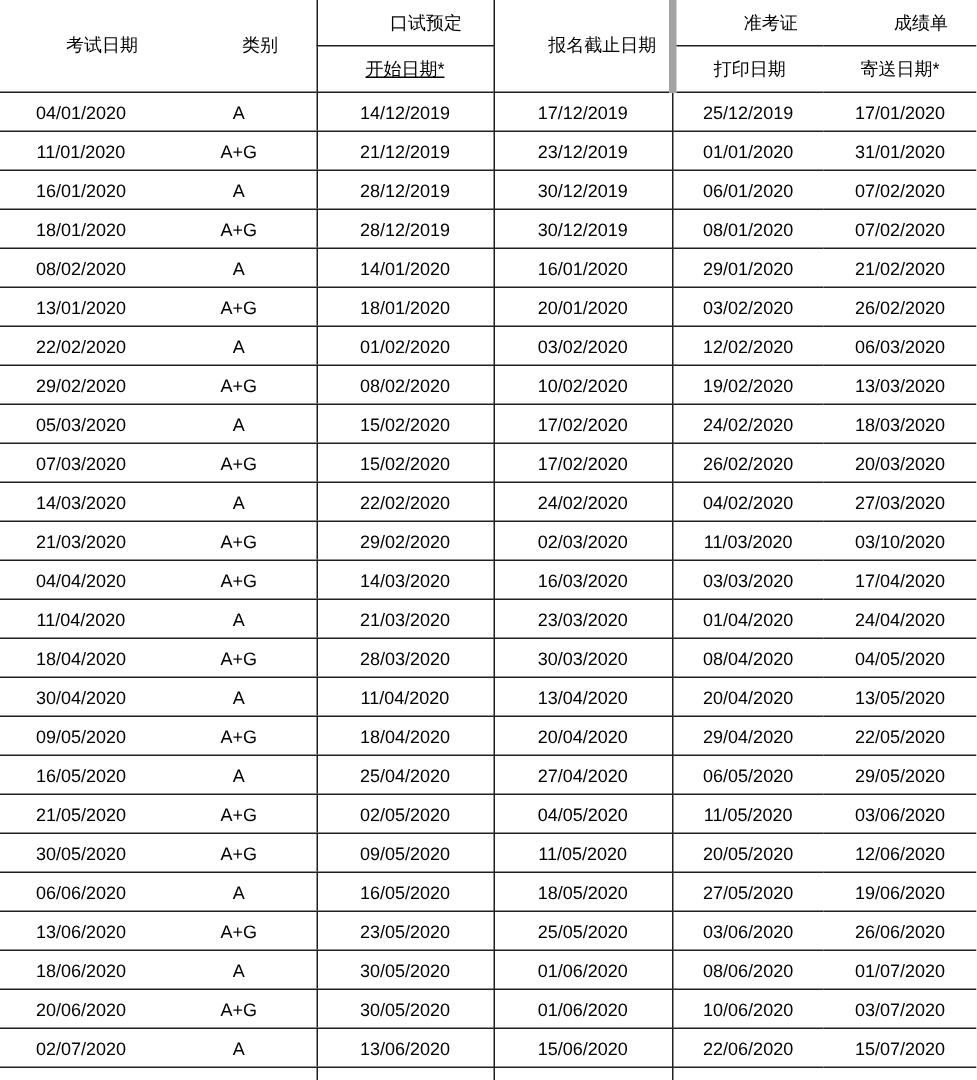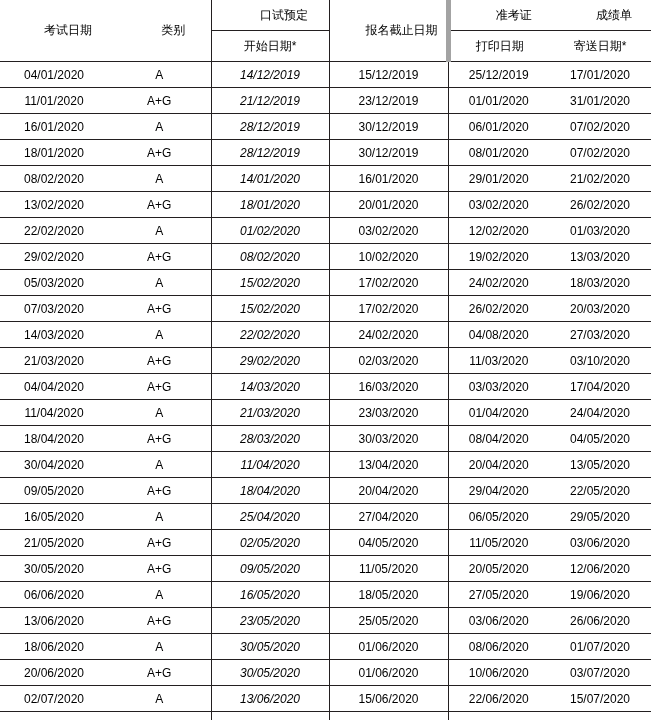--- a/index.html
+++ b/index.html
@@ -64,38 +64,39 @@
     border-right: 1px solid #231f20;
     height: 30px;
     font-size: 13px;
   }
   .hdr-sub {
     border-left: 1px solid #231f20;
     border-right: 1px solid #231f20;
     border-bottom: 1px solid #231f20 !important;
     height: 30px;
     font-size: 13px;
+    text-decoration: underline;
   }
   .hdr-tall {
     border-left: 1px solid #231f20;
     border-right: 5px solid #a3a3a3;
     border-bottom: 1px solid #231f20 !important;
     border-top: none;
     font-size: 13px;
   }
   .hdr-plain {
     border: none !important;
     border-bottom: 1px solid #231f20 !important;
     font-size: 13px;
   }
   tbody td {
     height: 25px;
     font-size: 12px;
   }
-  tbody td.bordered-l { border-left: 1px solid #231f20; font-style: italic; }
+  tbody td.bordered-l { border-left: 1px solid #231f20; }
   tbody td.bordered-r { border-right: 1px solid #231f20; }
 </style>
 </head>
 <body>
 
 <div class="sheet">
   <table class="schedule">
     <colgroup>
       <col class="c0">
         <col class="c1">
@@ -117,21 +118,21 @@
         <td class="hdr-sub">开始日期*</td>
         <td class="hdr-plain">打印日期</td>
         <td class="hdr-plain">寄送日期*</td>
       </tr>
     </thead>
     <tbody id="tbody">
         <tr>
           <td>04/01/2020</td>
           <td>A</td>
           <td class="bordered-l bordered-r">14/12/2019</td>
-          <td class="bordered-r">15/12/2019</td>
+          <td class="bordered-r">17/12/2019</td>
           <td>25/12/2019</td>
           <td>17/01/2020</td>
         </tr>
         <tr>
           <td>11/01/2020</td>
           <td>A+G</td>
           <td class="bordered-l bordered-r">21/12/2019</td>
           <td class="bordered-r">23/12/2019</td>
           <td>01/01/2020</td>
           <td>31/01/2020</td>
@@ -154,34 +155,34 @@
         </tr>
         <tr>
           <td>08/02/2020</td>
           <td>A</td>
           <td class="bordered-l bordered-r">14/01/2020</td>
           <td class="bordered-r">16/01/2020</td>
           <td>29/01/2020</td>
           <td>21/02/2020</td>
         </tr>
         <tr>
-          <td>13/02/2020</td>
+          <td>13/01/2020</td>
           <td>A+G</td>
           <td class="bordered-l bordered-r">18/01/2020</td>
           <td class="bordered-r">20/01/2020</td>
           <td>03/02/2020</td>
           <td>26/02/2020</td>
         </tr>
         <tr>
           <td>22/02/2020</td>
           <td>A</td>
           <td class="bordered-l bordered-r">01/02/2020</td>
           <td class="bordered-r">03/02/2020</td>
           <td>12/02/2020</td>
-          <td>01/03/2020</td>
+          <td>06/03/2020</td>
         </tr>
         <tr>
           <td>29/02/2020</td>
           <td>A+G</td>
           <td class="bordered-l bordered-r">08/02/2020</td>
           <td class="bordered-r">10/02/2020</td>
           <td>19/02/2020</td>
           <td>13/03/2020</td>
         </tr>
         <tr>
@@ -198,21 +199,21 @@
           <td class="bordered-l bordered-r">15/02/2020</td>
           <td class="bordered-r">17/02/2020</td>
           <td>26/02/2020</td>
           <td>20/03/2020</td>
         </tr>
         <tr>
           <td>14/03/2020</td>
           <td>A</td>
           <td class="bordered-l bordered-r">22/02/2020</td>
           <td class="bordered-r">24/02/2020</td>
-          <td>04/08/2020</td>
+          <td>04/02/2020</td>
           <td>27/03/2020</td>
         </tr>
         <tr>
           <td>21/03/2020</td>
           <td>A+G</td>
           <td class="bordered-l bordered-r">29/02/2020</td>
           <td class="bordered-r">02/03/2020</td>
           <td>11/03/2020</td>
           <td>03/10/2020</td>
         </tr>

